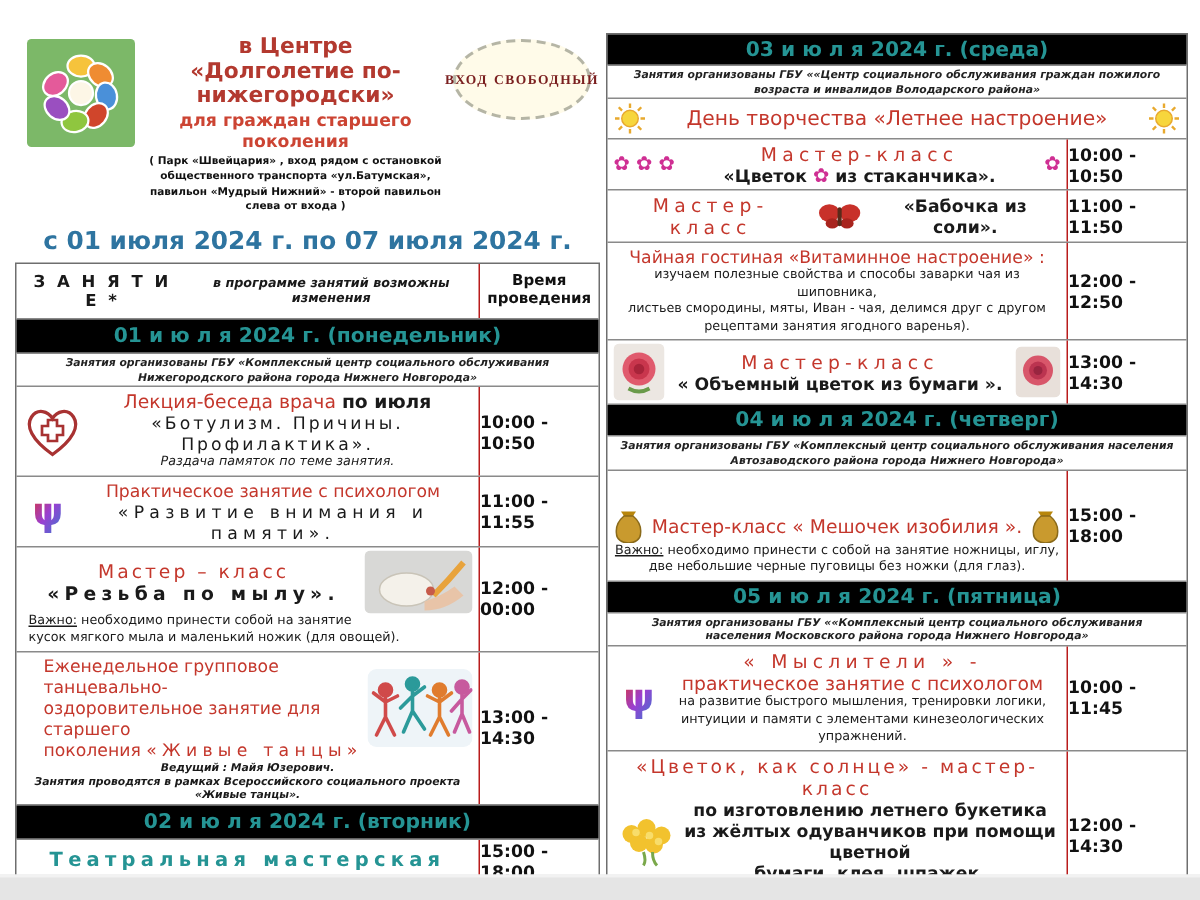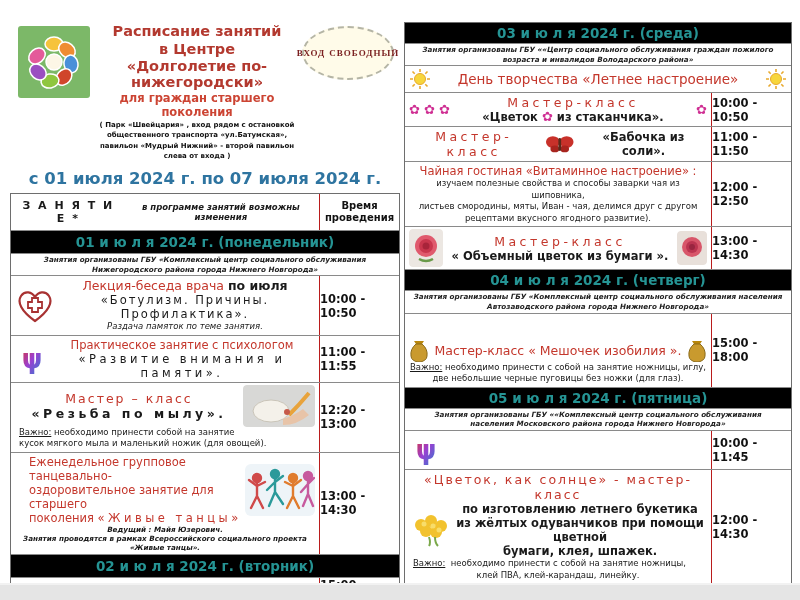--- a/index.html
+++ b/index.html
@@ -67,21 +67,20 @@
           <ellipse cx="41" cy="16" rx="9" ry="7" fill="#ef8c32" stroke="#fff" stroke-width="1.5" transform="rotate(40 41 16)"></ellipse>
           <ellipse cx="45" cy="30" rx="9" ry="7" fill="#4a90d9" stroke="#fff" stroke-width="1.5" transform="rotate(80 45 30)"></ellipse>
           <ellipse cx="38" cy="43" rx="9" ry="7" fill="#d0452b" stroke="#fff" stroke-width="1.5" transform="rotate(130 38 43)"></ellipse>
           <ellipse cx="24" cy="47" rx="9" ry="7" fill="#8fc63f" stroke="#fff" stroke-width="1.5" transform="rotate(170 24 47)"></ellipse>
           <ellipse cx="12" cy="38" rx="9" ry="7" fill="#9a4fc0" stroke="#fff" stroke-width="1.5" transform="rotate(220 12 38)"></ellipse>
           <ellipse cx="11" cy="22" rx="9" ry="7" fill="#e45a9a" stroke="#fff" stroke-width="1.5" transform="rotate(320 11 22)"></ellipse>
           <circle cx="28" cy="28" r="8" fill="#fdf6e6" stroke="#fff" stroke-width="1.5"></circle>
         </svg>
       </div>
       <div class="titles">
-        <div class="t1">Расписание занятий</div>
         <div class="t1">в Центре</div>
         <div class="t3">«Долголетие по-нижегородски»</div>
         <div class="subtitle">для граждан старшего поколения</div>
         <div class="addr">( Парк «Швейцария» , вход рядом с  остановкой общественного  транспорта «ул.Батумская»,</div>
         <div class="addr">павильон «Мудрый Нижний»  -   второй павильон слева от входа )</div>
       </div>
       <div class="badge">
         <span>ВХОД</span>
         <span>СВОБОДНЫЙ</span>
       </div>
@@ -155,21 +154,21 @@
               <rect width="72" height="42" rx="3" fill="#d8d8d6"></rect>
               <ellipse cx="28" cy="26" rx="18" ry="11" fill="#f4f1ea" stroke="#c9c4b8"></ellipse>
               <path d="M46 30 Q56 20 66 8" stroke="#e8a33c" stroke-width="4" fill="none"></path>
               <path d="M40 34 Q52 30 60 24 L66 30 Q54 40 40 40 Z" fill="#e8c4a8"></path>
               <circle cx="44" cy="27" r="3" fill="#c65a4a"></circle>
             </svg>
           </div>
           <div class="note note-left"><u>Важно:</u> <span>необходимо принести собой на занятие</span></div>
           <div class="note note-left">кусок мягкого мыла и маленький ножик (для овощей).</div>
         </div>
-        <div class="cell-time">12:20 - 13:00</div>
+        <div class="cell-time">12:00 - 00:00</div>
       </div>
 
       <div class="row">
         <div class="cell-main">
           <div class="flex-mid">
             <div class="grow" style="text-align:left; padding-left:14px;">
               <div class="fs11 red">Еженедельное групповое танцевально-</div>
               <div class="fs11 red">оздоровительное  занятие  для старшего</div>
               <div class="fs11"><span class="red">поколения</span> <span class="red sp2">«Живые танцы»</span></div>
             </div>
@@ -275,21 +274,21 @@
           <span class="fs11" style="font-weight:bold;">«Бабочка из соли».</span>
         </div>
         <div class="cell-time">11:00 - 11:50</div>
       </div>
 
       <div class="row">
         <div class="cell-main">
           <div class="red fs11">Чайная гостиная «Витаминное настроение» :</div>
           <div class="note">изучаем полезные свойства и способы заварки чая из шиповника,</div>
           <div class="note">листьев смородины, мяты, Иван - чая, делимся друг с  другом</div>
-          <div class="note">рецептами вкусного ягодного развитие).</div>
+          <div class="note">рецептами занятия ягодного варенья).</div>
         </div>
         <div class="cell-time">12:00 - 12:50</div>
       </div>
 
       <div class="row">
         <div class="cell-main flex-mid">
           <svg width="34" height="38" viewBox="0 0 34 38" class="imgbox">
             <rect width="34" height="38" rx="3" fill="#ece7e2"></rect>
             <circle cx="17" cy="17" r="11" fill="#e05a6d"></circle>
               <circle cx="17" cy="17" r="7" fill="#c9364d"></circle>
@@ -348,20 +347,26 @@
           <svg width="34" height="34" viewBox="0 0 34 34">
             <defs>
                 <linearGradient id="g2" x1="0" y1="0" x2="1" y2="1">
               <stop offset="0" stop-color="#e0352b"></stop>
                   <stop offset="0.5" stop-color="#9a3fd1"></stop>
                   <stop offset="1" stop-color="#2f7fd0"></stop>
             </linearGradient>
               </defs>
             <text x="17" y="26" font-size="26" font-weight="bold" text-anchor="middle" fill="url(#g2)" font-family="DejaVu Sans">ψ</text>
           </svg>
+          <div class="grow">
+            <div class="red sp2 fs12">« Мыслители » -</div>
+            <div class="red fs12">практическое занятие с психологом</div>
+            <div class="note">на развитие быстрого мышления, тренировки логики,</div>
+            <div class="note">интуиции и памяти с элементами кинезеологических упражнений.</div>
+          </div>
         </div>
         <div class="cell-time">10:00 - 11:45</div>
       </div>
 
       <div class="row">
         <div class="cell-main">
           <div class="red sp1 fs12">«Цветок, как солнце» - мастер-класс</div>
           <div class="flex-mid">
             <svg width="44" height="34" viewBox="0 0 44 34" class="imgbox">
               <g fill="#f2c22e">

